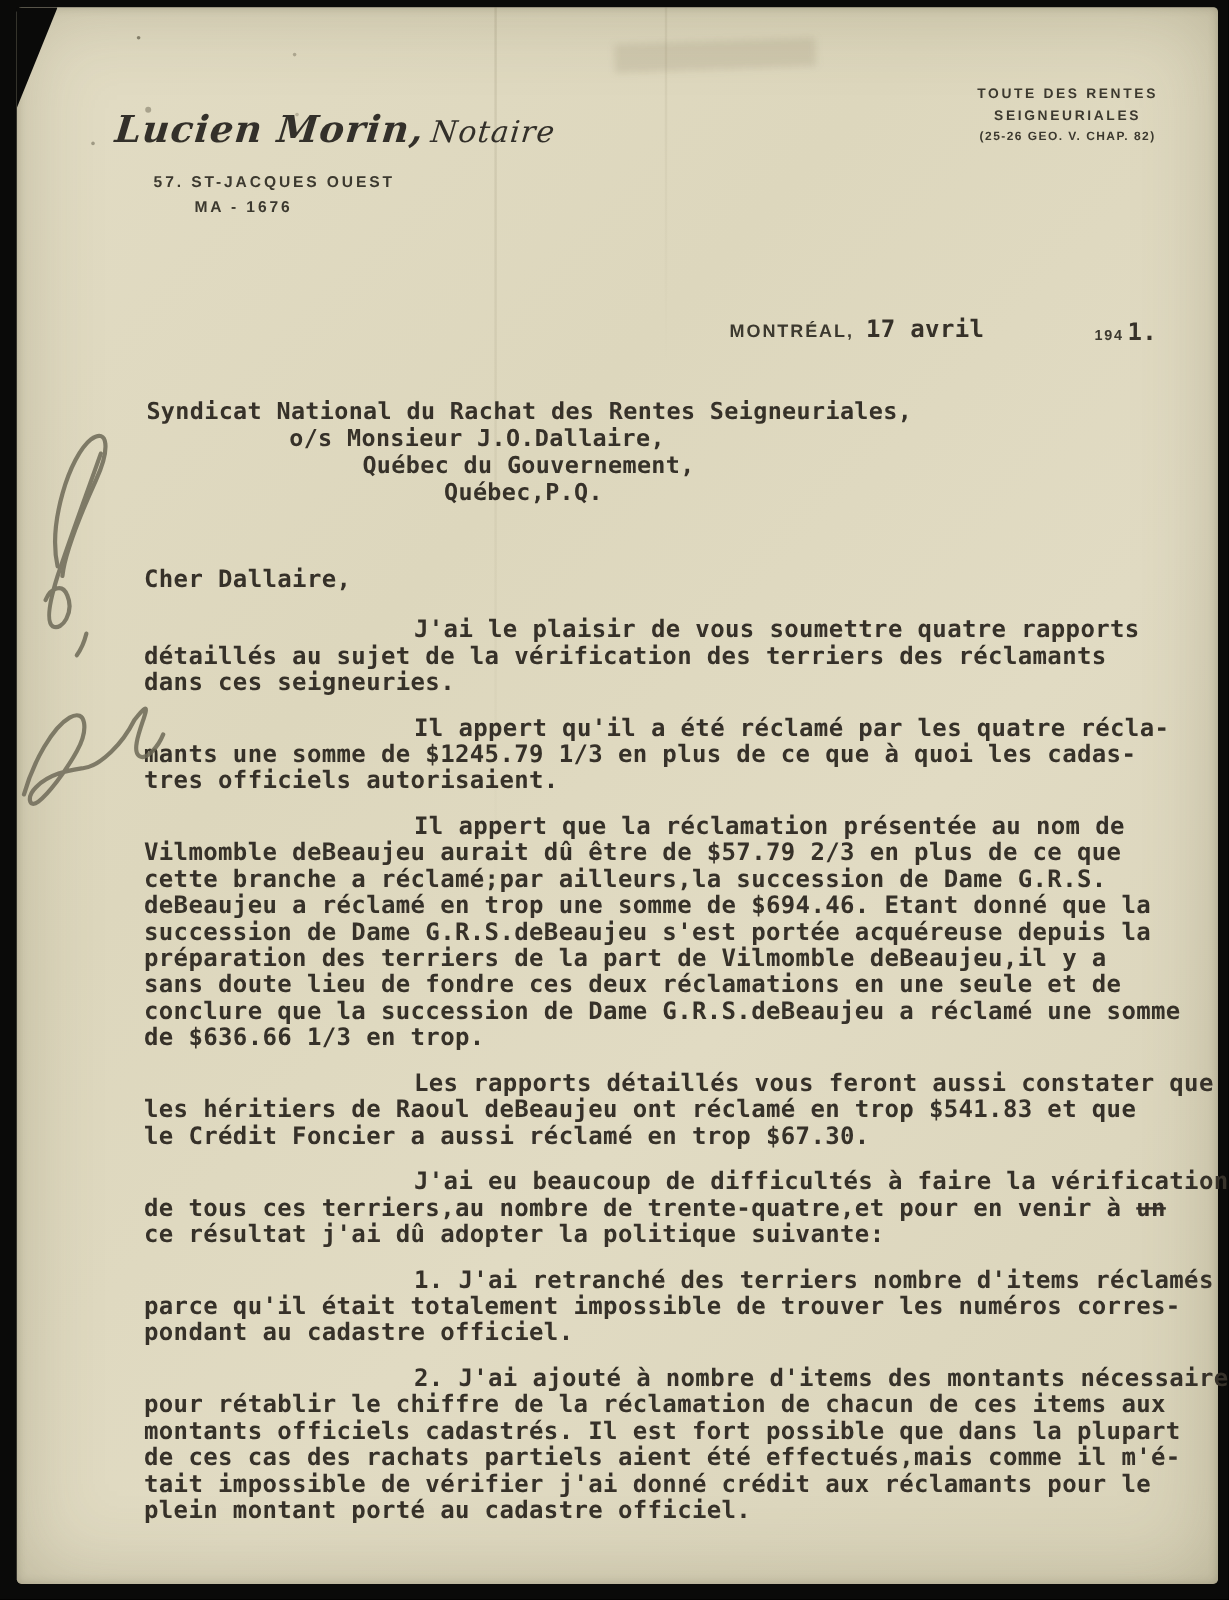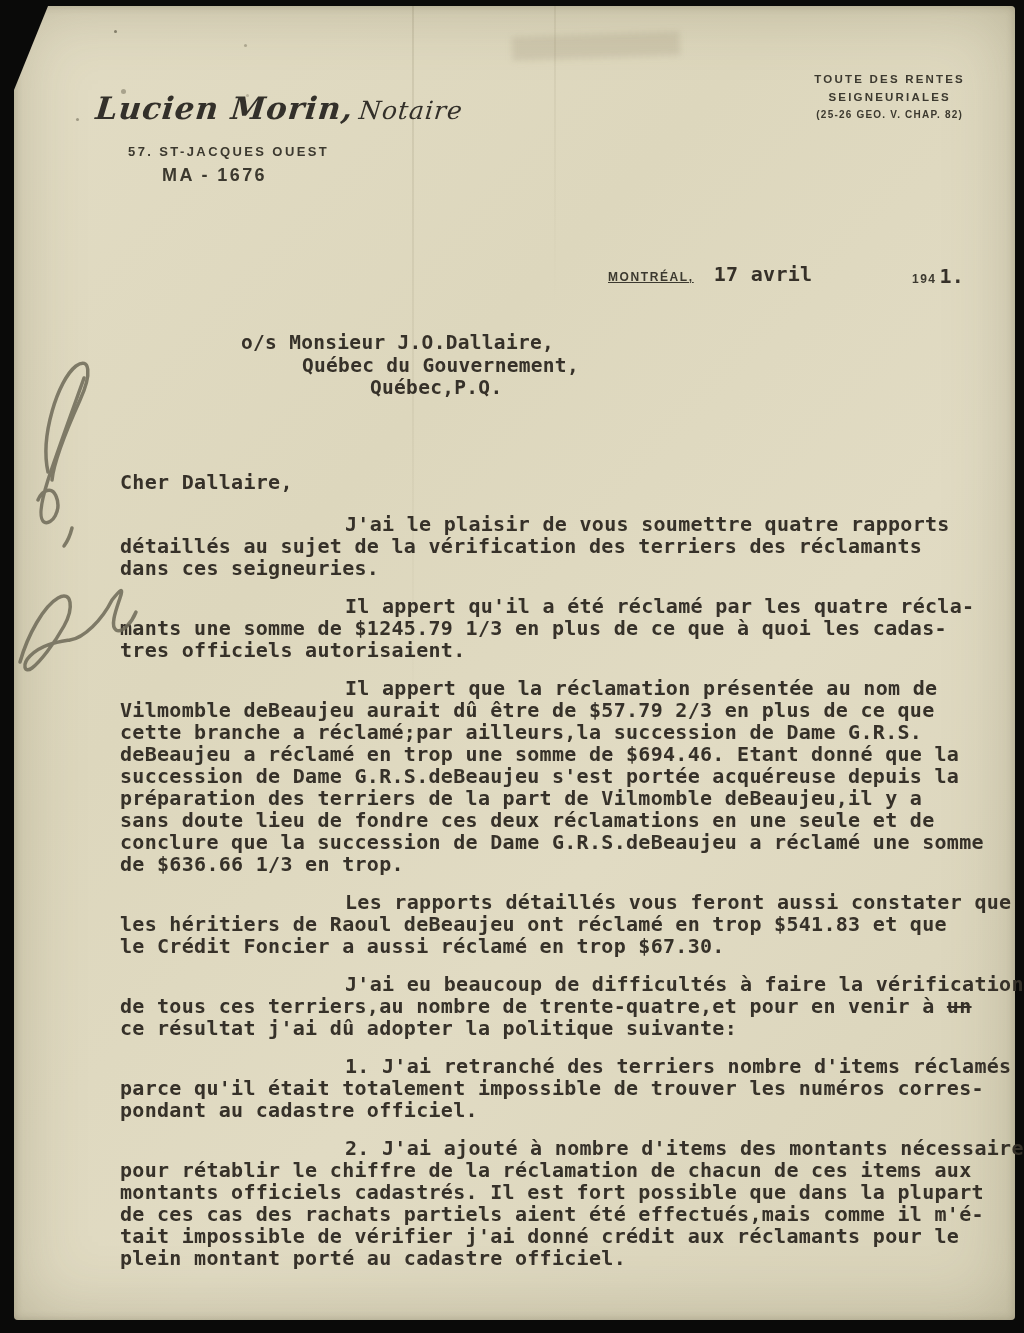--- a/index.html
+++ b/index.html
@@ -19,35 +19,35 @@
     box-shadow:-38px 88px 0 rgba(62,57,40,.4), 8px 60px 0 1px rgba(62,57,40,.35),
       130px 14px 0 rgba(62,57,40,.3), 132px 64px 0 rgba(62,57,40,.25);}
 
   
   .script-name{position:absolute;left:82px;top:84px;color:#33302a;
     font-family:"DejaVu Serif",serif;font-style:italic;font-weight:600;
     font-size:31px;letter-spacing:1px;transform:skewX(-6deg);white-space:nowrap;}
   .script-name .title{font-size:25px;font-weight:500;margin-left:6px;}
   .lh-address{position:absolute;left:114px;top:138px;font-size:13px;letter-spacing:2.4px;
     color:#3c392f;font-weight:bold;}
-  .lh-phone{position:absolute;left:148px;top:159px;font-size:18px;letter-spacing:2.4px;
+  .lh-phone{position:absolute;left:148px;top:159px;font-size:13px;letter-spacing:2.4px;
     color:#3c392f;font-weight:bold;}
   .corner-stamp{position:absolute;right:50px;top:64px;text-align:center;color:#3c392f;}
   .corner-stamp .cs1,.corner-stamp .cs2{font-size:11.5px;font-weight:bold;letter-spacing:2.2px;line-height:18px;}
   .corner-stamp .cs3{font-size:10px;font-weight:bold;letter-spacing:1.2px;line-height:18px;}
 
   
   .tw{font-family:"DejaVu Sans Mono",monospace;font-weight:bold;color:#363129;
     letter-spacing:.3px;}
   .subject{position:absolute;left:336px;top:198px;border-bottom:3px solid #34312a;
     padding:0 10px 5px 2px;white-space:nowrap;}
   .subject .printed{font-size:14.5px;font-weight:bold;letter-spacing:1.6px;color:#3c392f;}
   .subject .typed{font-size:20px;}
   .dateline{position:absolute;left:594px;top:256px;white-space:nowrap;}
-  .dateline .city{font-size:12px;font-weight:bold;letter-spacing:1.6px;color:#3c392f;margin-right:20px;text-decoration:underline;}
+  .dateline .city{font-size:15px;font-weight:bold;letter-spacing:1.6px;color:#3c392f;margin-right:10px;}
   .dateline .typed{font-size:20px;}
   .yearline{position:absolute;left:898px;top:258px;white-space:nowrap;text-align:center;}
   .yearline .printed{font-size:12px;font-weight:bold;letter-spacing:1.5px;color:#3c392f;margin-right:3px;}
   .yearline .typed{font-size:20px;}
 
   .recipient{position:absolute;left:108px;top:326px;font-size:19.5px;line-height:22.5px;white-space:nowrap;}
   .recipient .r2{margin-left:119px;}
   .recipient .r3{margin-left:180px;}
   .recipient .r4{margin-left:248px;}
 
@@ -89,20 +89,21 @@
 
 
     <div class="dateline">
       <span class="city">MONTRÉAL,</span><span class="typed tw">17 avril</span>
     </div>
     <div class="yearline">
       <span class="printed">194</span><span class="typed tw">1.</span>
     </div>
 
     <div class="recipient tw">
+      <div class="r1">Syndicat National du Rachat des Rentes Seigneuriales,</div>
       <div class="r2">o/s Monsieur J.O.Dallaire,</div>
       <div class="r3">Québec du Gouvernement,</div>
       <div class="r4">Québec,P.Q.</div>
     </div>
 
     <div class="salutation tw">Cher Dallaire,</div>
 
     <div class="letter-body tw">
       <div class="para">
         <div class="line indent">J'ai le plaisir de vous soumettre quatre rapports</div>

